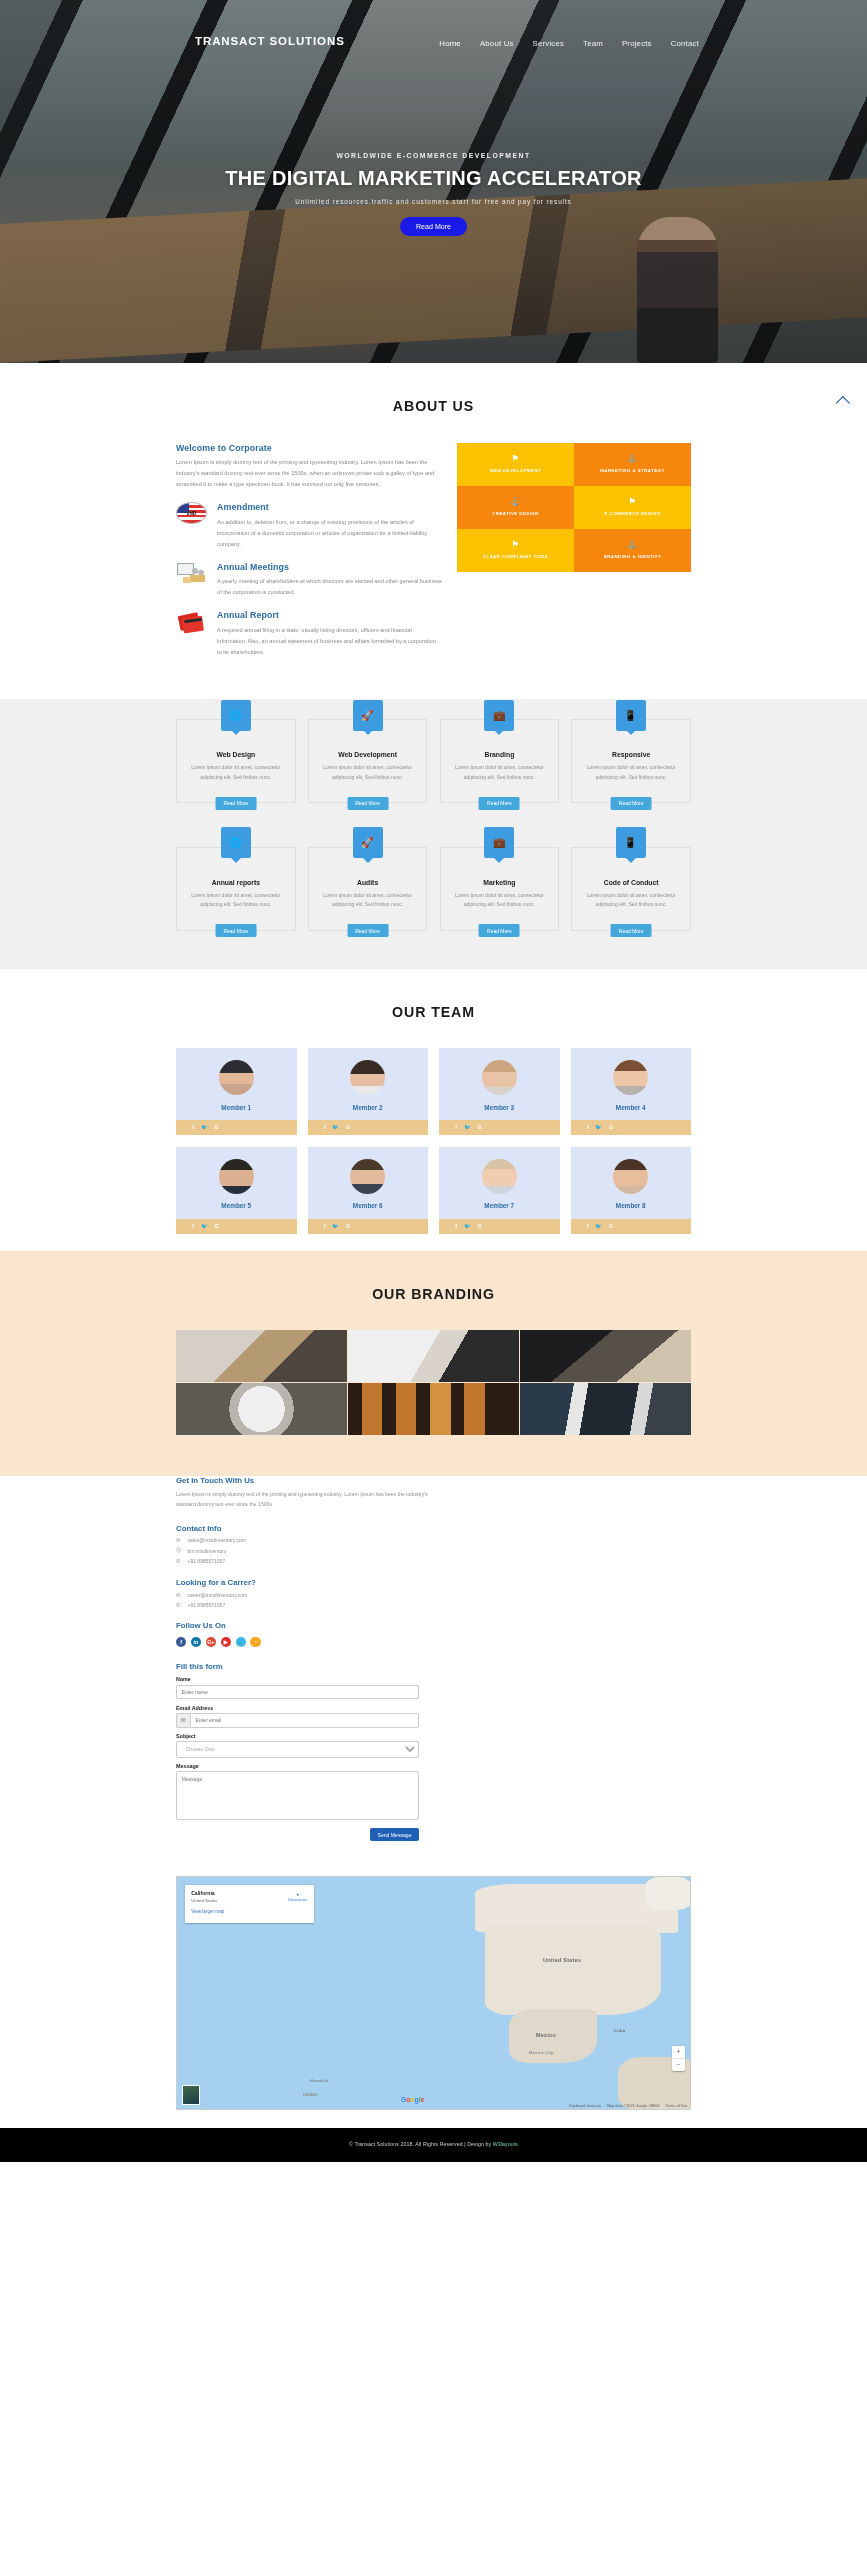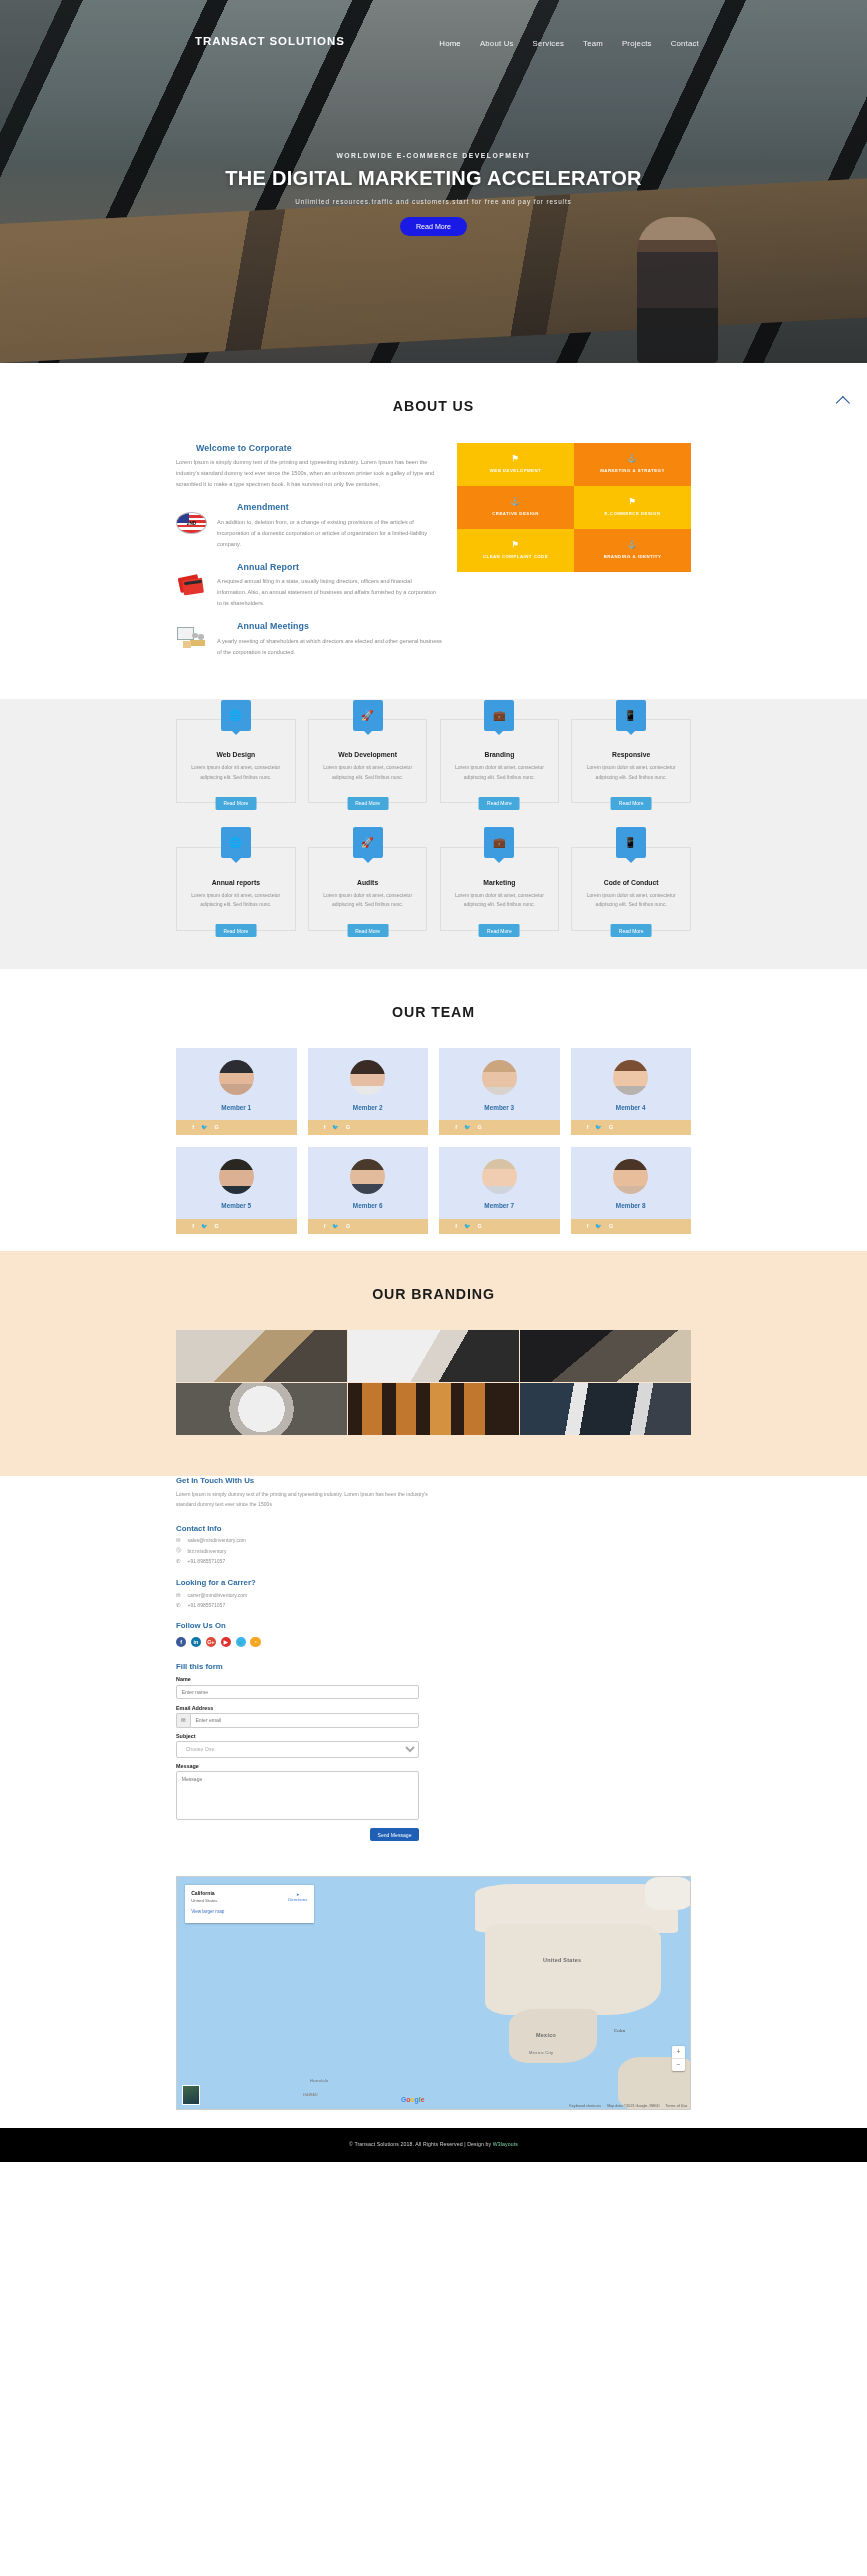--- a/index.html
+++ b/index.html
@@ -75,23 +75,23 @@
   .wrap{ width:515px; margin:0 auto; }
   .sec-title{
     text-align:center; font-size:14.2px; letter-spacing:0.9px;
     font-weight:700; color:#1b1b1b; padding-top:35px; padding-bottom:28.5px;
   }
 
   
   .about{ background:#fff; padding-bottom:41px; position:relative; }
   .about-row{ display:flex; gap:15px; }
   .about-left{ width:266px; }
-  .h-blue{ color:#2e6da4; font-size:8.8px; font-weight:700; letter-spacing:0.1px;margin-left:20px; }
+  .h-blue{ color:#2e6da4; font-size:8.8px; font-weight:700; letter-spacing:0.1px; }
   .p-grey{ color:#8a8a8a; font-size:5.6px; line-height:1.95; margin-top:4.7px; }
-  .about-item{ display:flex; gap:8.1px; margin-top:12.2px; align-items:center; }
+  .about-item{ display:flex; gap:8.1px; margin-top:12.2px; align-items:flex-start; }
   .about-ico{ width:33px; height:27px; flex:0 0 33px; position:relative; }
 
   .flag-ico{
     width:31px;height:22px;border-radius:50%;
     background:
       linear-gradient(180deg,#fff 0 12%,#d33 12% 24%,#fff 24% 36%,#d33 36% 48%,#fff 48% 60%,#d33 60% 72%,#fff 72% 84%,#d33 84% 100%);
     position:relative; overflow:hidden; border:0.7px solid #bbb;
   }
   .flag-ico:after{ content:""; position:absolute; left:0; top:0; width:12.2px; height:9.5px; background:#2a3f8f; }
   .flag-ico span{ position:absolute; inset:0; display:flex; align-items:center; justify-content:center; font-size:4.7px; font-weight:700; color:#111; }
@@ -314,45 +314,45 @@
               </div>
           </div>
           <div>
             <div class="h-blue cond">Amendment</div>
             <div class="p-grey">An addition to, deletion from, or a change of existing provisions of the articles of incorporation of a domestic corporation or articles of organization for a limited-liability company.</div>
           </div>
         </div>
 
         <div class="about-item">
           <div class="about-ico">
-            <div class="rep-ico">
-                <i class="b1"></i>
-                <i class="b2"></i>
-                <i class="b3"></i>
-              </div>
-          </div>
-          <div>
-            <div class="h-blue cond">Annual Report</div>
-            <div class="p-grey">A required annual filing in a state, usually listing directors, officers and financial information. Also, an annual statement of business and affairs furnished by a corporation to its shareholders.</div>
-          </div>
-        </div>
-
-        <div class="about-item">
-          <div class="about-ico">
             <div class="meet-ico">
                 <i class="board"></i>
                 <i class="tbl"></i>
                 <i class="box"></i>
                 <i class="p1"></i>
                 <i class="p2"></i>
               </div>
           </div>
           <div>
             <div class="h-blue cond">Annual Meetings</div>
             <div class="p-grey">A yearly meeting of shareholders at which directors are elected and other general business of the corporation is conducted.</div>
+          </div>
+        </div>
+
+        <div class="about-item">
+          <div class="about-ico">
+            <div class="rep-ico">
+                <i class="b1"></i>
+                <i class="b2"></i>
+                <i class="b3"></i>
+              </div>
+          </div>
+          <div>
+            <div class="h-blue cond">Annual Report</div>
+            <div class="p-grey">A required annual filing in a state, usually listing directors, officers and financial information. Also, an annual statement of business and affairs furnished by a corporation to its shareholders.</div>
           </div>
         </div>
       </div>
 
       <div class="about-grid">
         <div class="tile yellow">
           <span class="ti">⚑</span>
           <span class="cond">WEB DEVELOPMENT</span>
         </div>
         <div class="tile orange">

